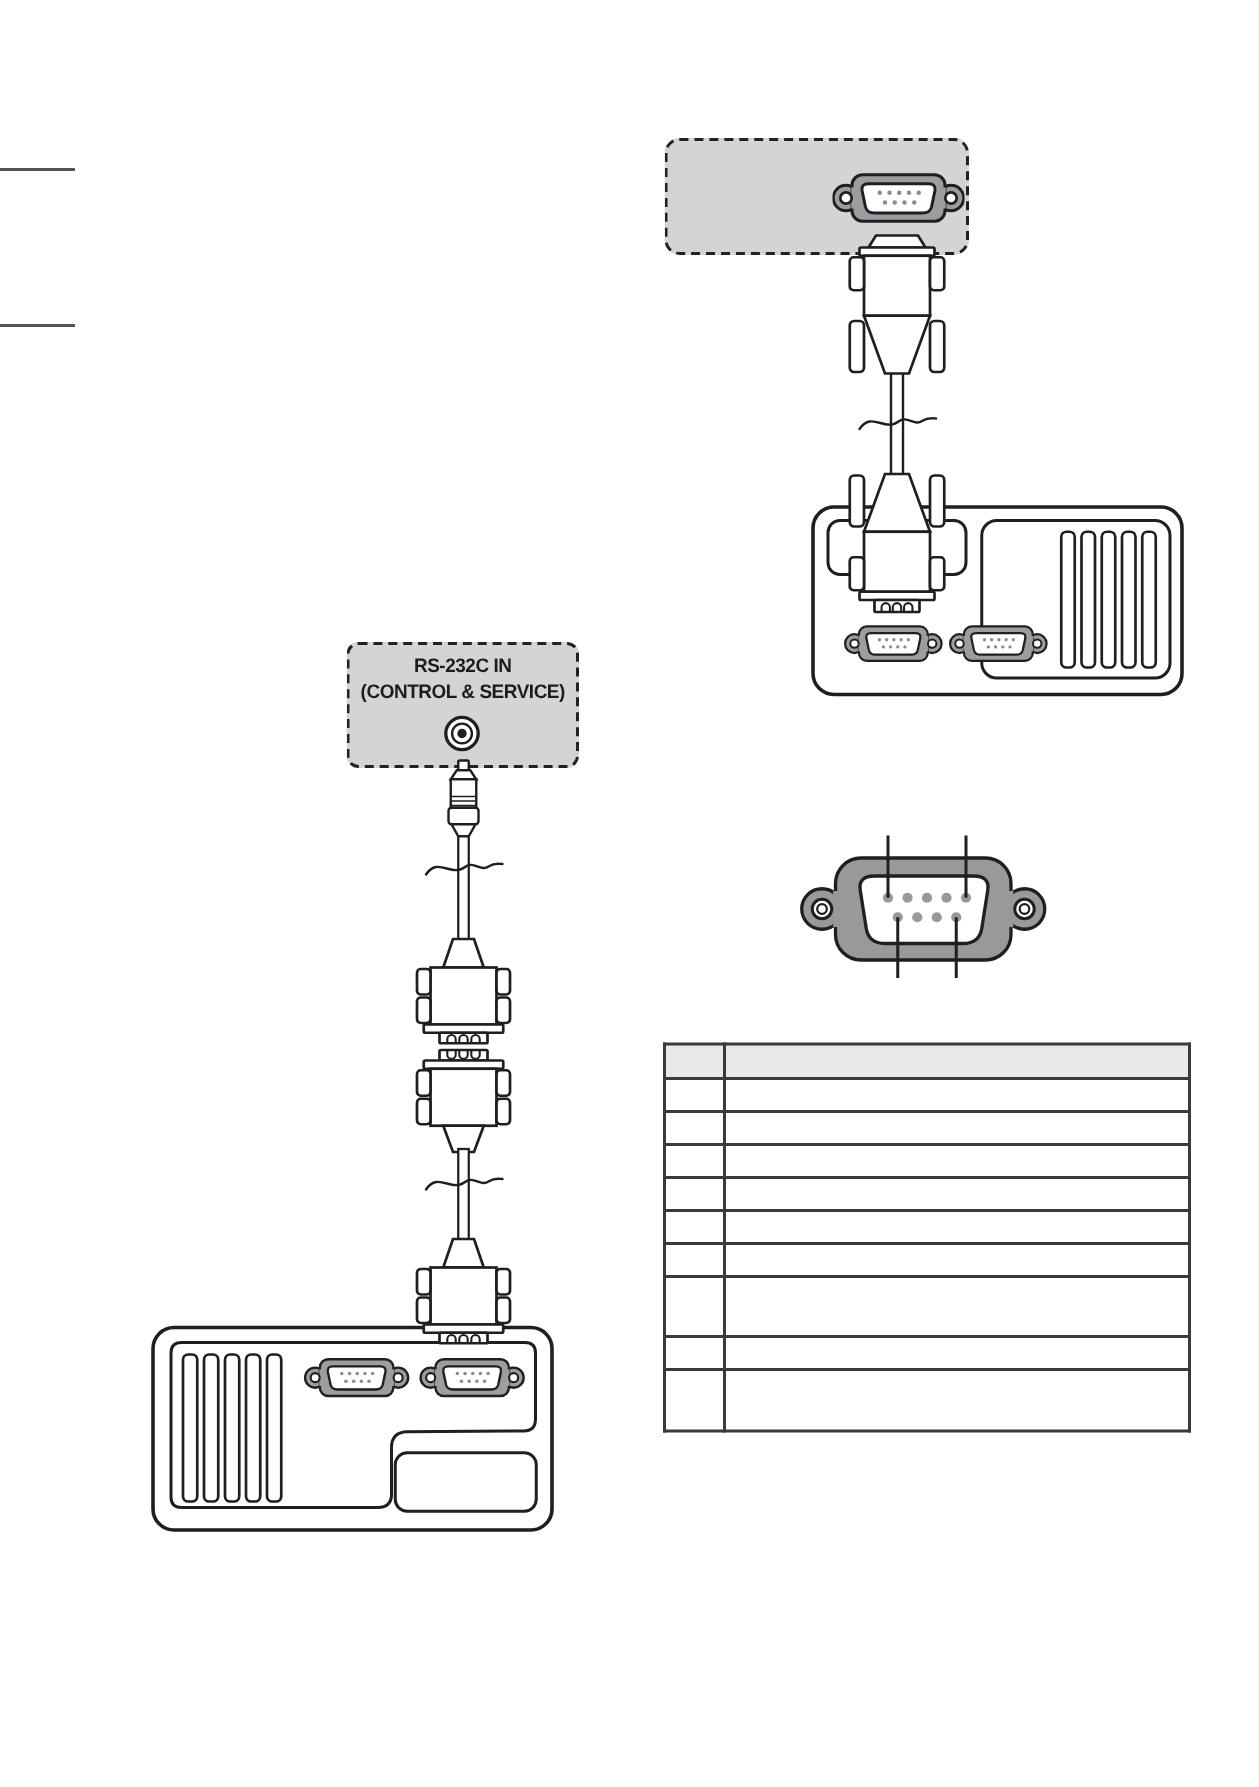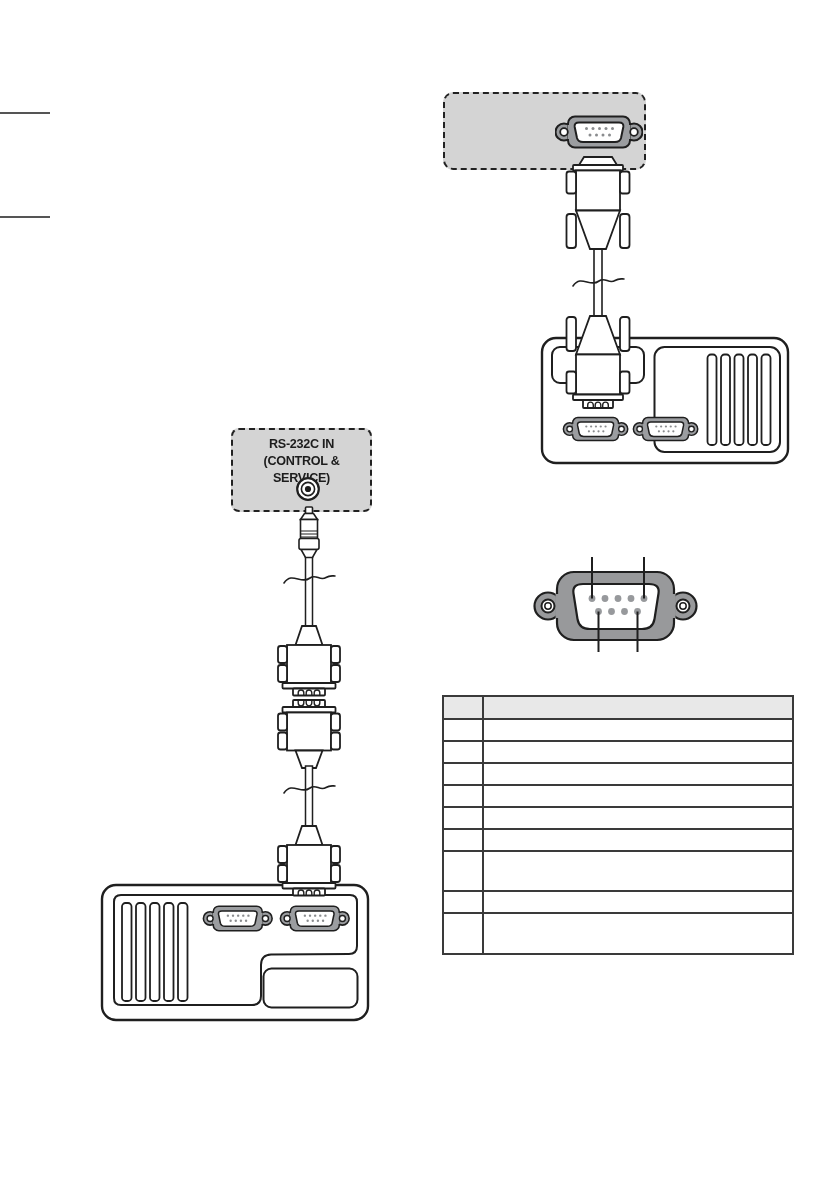--- a/index.html
+++ b/index.html
@@ -4,21 +4,21 @@
 <style>
   html,body{margin:0;padding:0;background:#ffffff;}
   .page{position:relative;width:839px;height:1191px;background:#ffffff;overflow:hidden;
         font-family:"Liberation Sans", sans-serif;}
   .tab-mark{position:absolute;left:0;width:50px;height:2px;background:#555555;}
   .tab-mark.m1{top:112px;}
   .tab-mark.m2{top:216px;}
 
   .dashed-box{position:absolute;background:#d4d4d4;border:2px dashed #222222;box-sizing:border-box;}
   .dashed-box.right{left:443px;top:92px;width:203px;height:78px;border-radius:10px;}
-  .dashed-box.left{left:231px;top:428px;width:141px;height:84px;border-radius:8px;}
+  .dashed-box.left{left:231px;top:428px;width:155px;height:84px;border-radius:8px;}
 
   .port-label{position:absolute;left:0;right:0;top:5px;text-align:center;
       font-weight:bold;font-size:13px;line-height:17px;color:#1c1c1c;
       letter-spacing:-0.3px;transform:scaleX(0.97);}
   .port-label .l2{display:block;}
 
   .abs-svg{position:absolute;}
 
   .pin-table{position:absolute;left:442px;top:695px;width:352px;border-collapse:collapse;}
   .pin-table td{border:2px solid #3a3a3a;padding:0;font-size:11px;color:#1c1c1c;}

